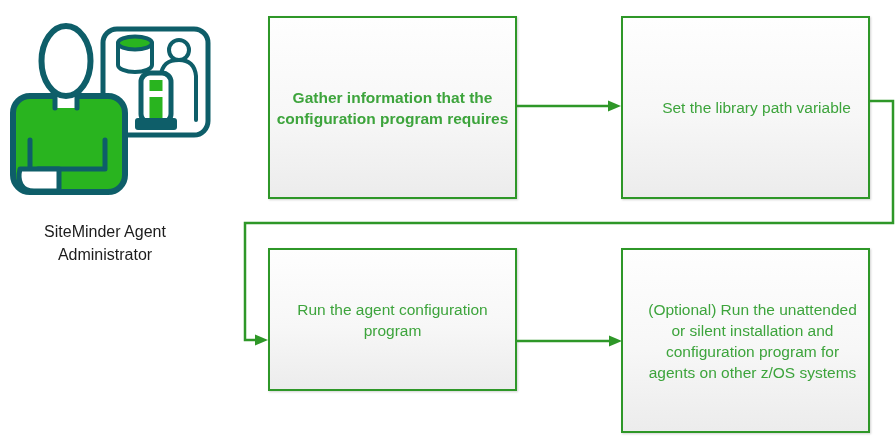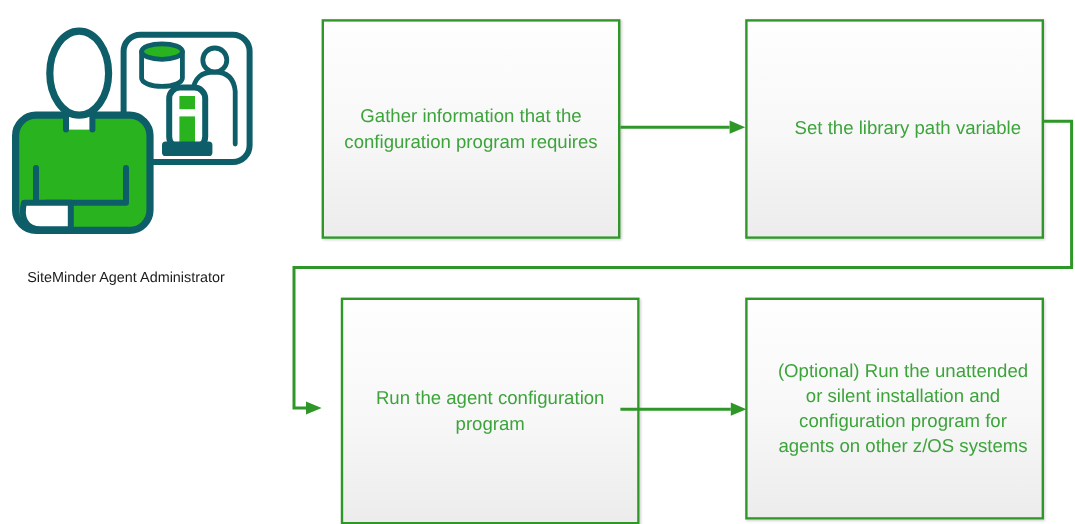--- a/index.html
+++ b/index.html
@@ -22,43 +22,43 @@
     top: 22px;
     width: 205px;
     height: 176px;
   }
   .actor-label {
     position: absolute;
     left: 10px;
     top: 220px;
     width: 190px;
     text-align: center;
-    font-size: 12px;
+    font-size: 16px;
     line-height: 23px;
     color: #1c1c1c;
   }
   .flow-box {
     position: absolute;
     width: 249px;
     box-sizing: border-box;
     border: 2.5px solid #2e9728;
     background: linear-gradient(to bottom, #fefefe 0%, #f7f7f7 55%, #ececec 100%);
     box-shadow: 1px 1px 2px rgba(0,0,0,0.18);
     display: flex;
     align-items: center;
     justify-content: center;
     text-align: center;
     color: #3da43c;
     font-size: 15.5px;
     line-height: 21px;
     padding: 0 6px;
   }
-  .box-1 { left: 268px; top: 16px;  height: 183px; }
+  .box-1 { left: 268px; top: 16px;  height: 183px; font-weight: bold; }
   .box-2 { left: 621px; top: 16px;  height: 183px; padding-left: 28px; }
-  .box-3 { left: 284px; top: 248px; height: 189px; }
+  .box-3 { left: 268px; top: 248px; height: 143px; }
   .box-4 { left: 621px; top: 248px; height: 185px; padding-left: 20px; }
   .connector-layer {
     position: absolute;
     left: 0;
     top: 0;
     width: 896px;
     height: 437px;
     pointer-events: none;
   }
 </style>

